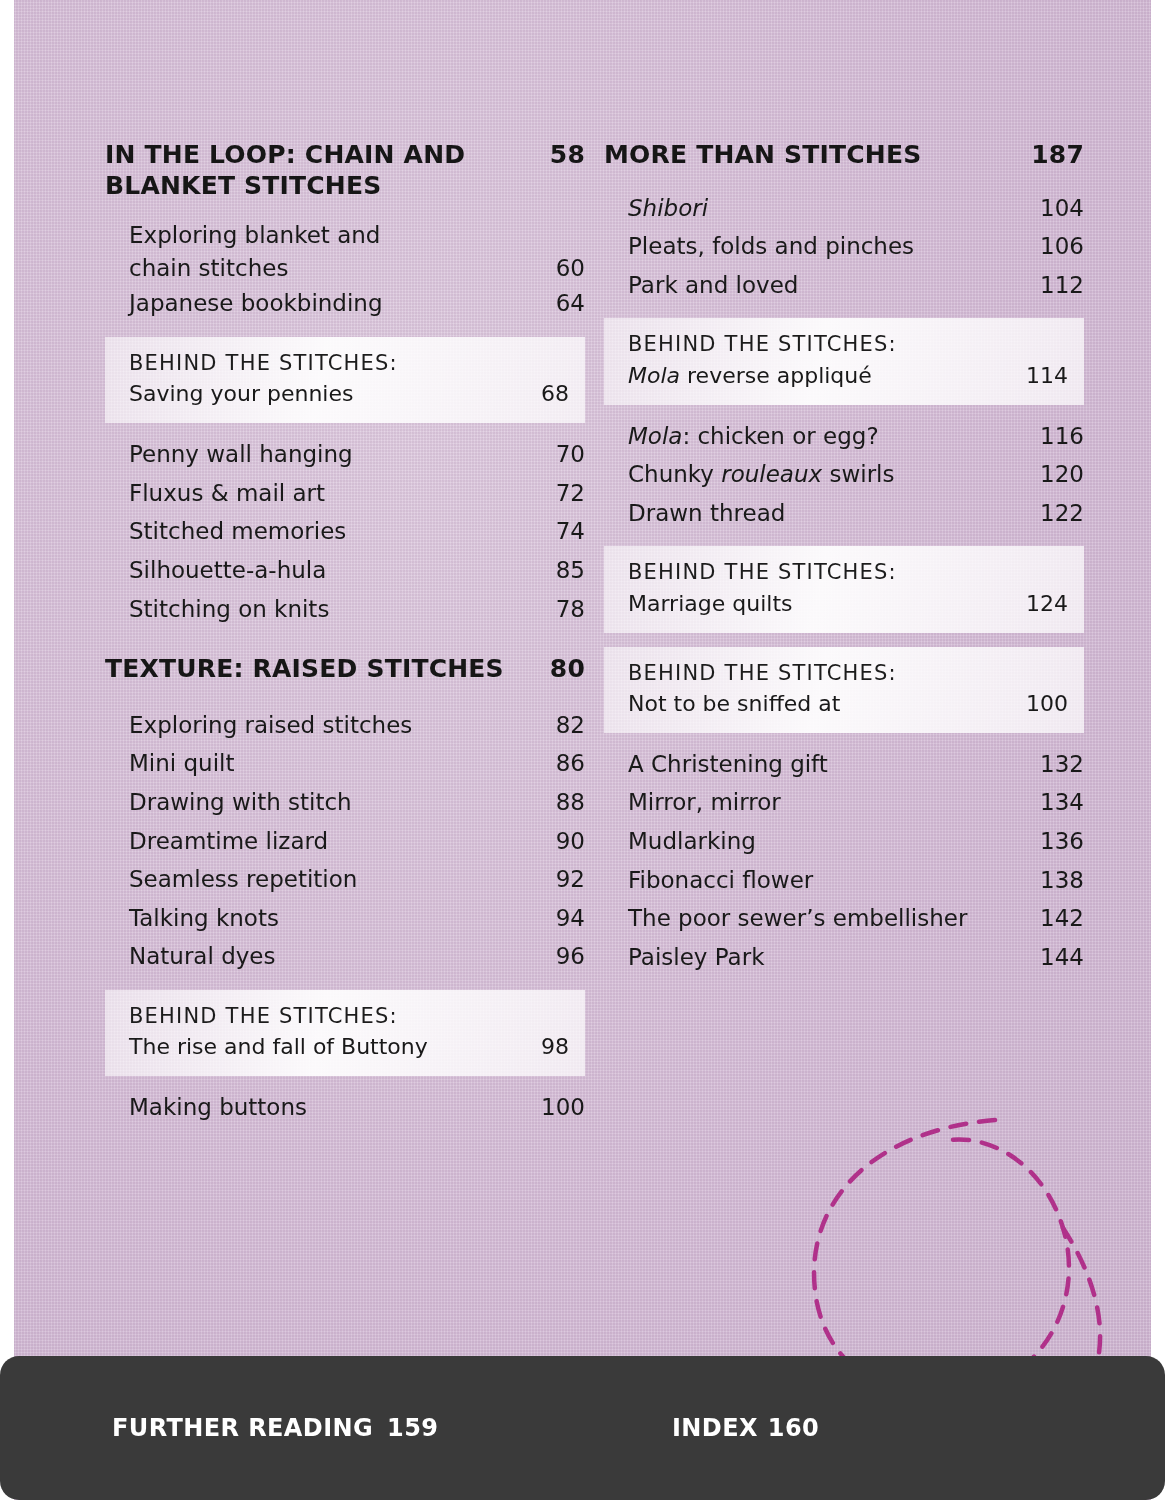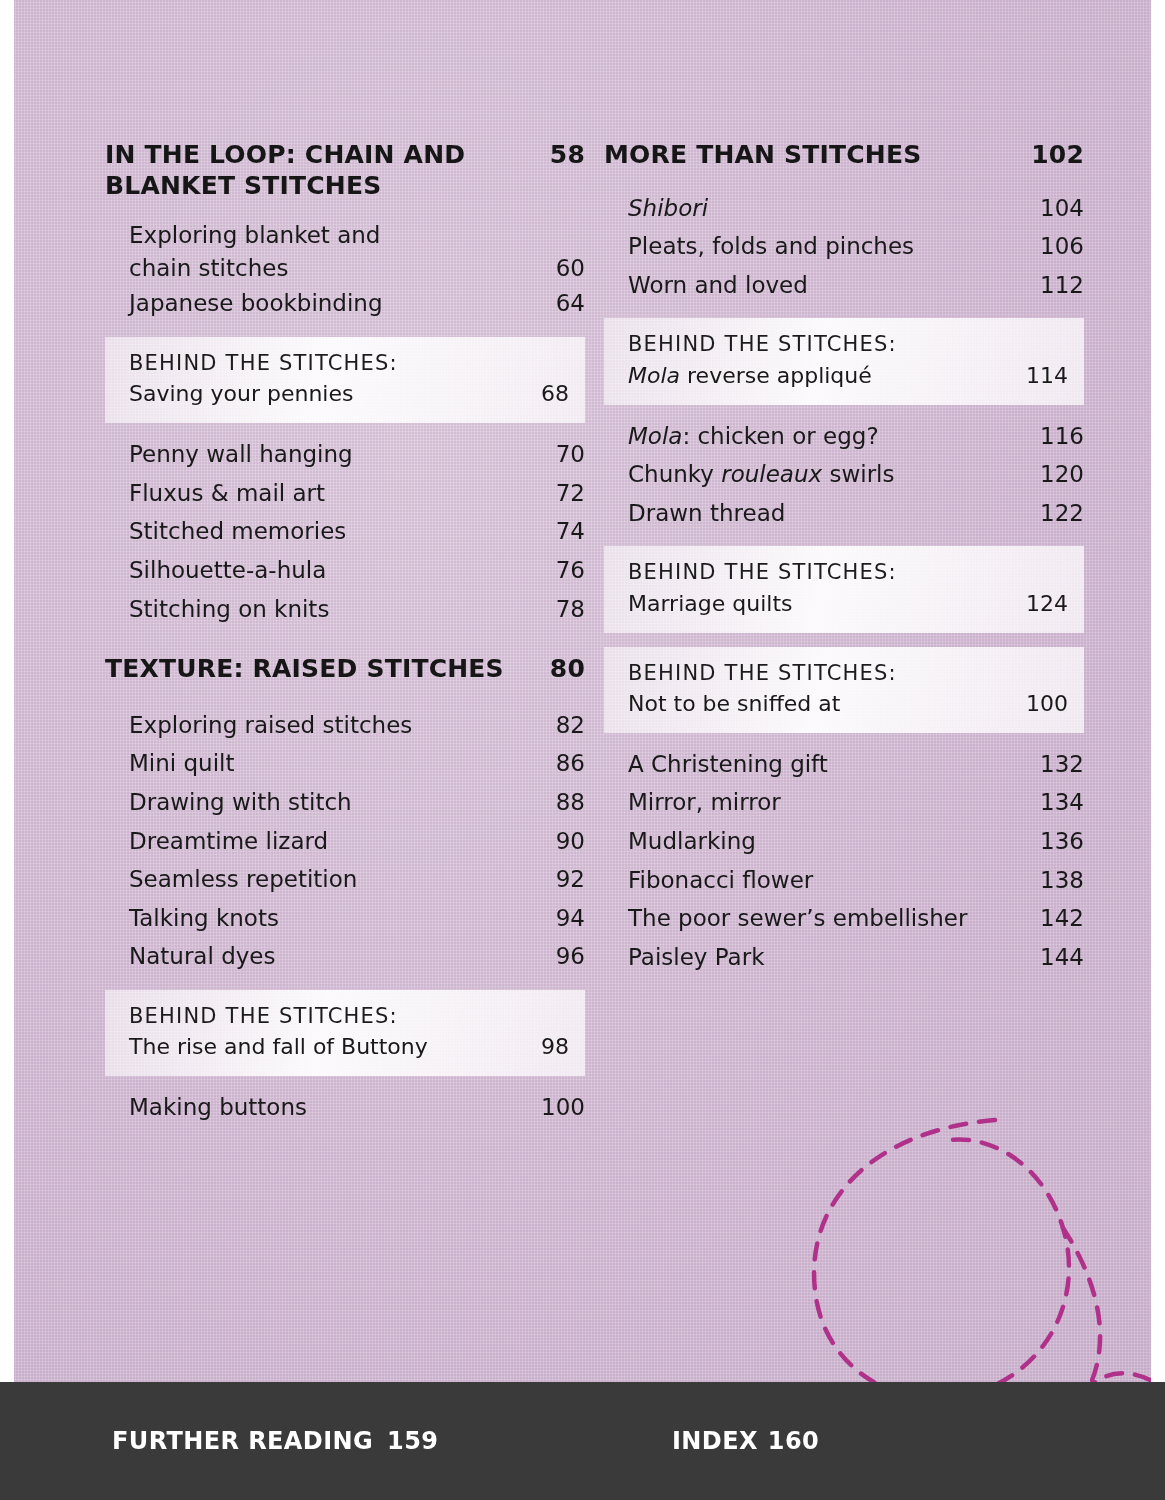--- a/index.html
+++ b/index.html
@@ -148,24 +148,25 @@
     pointer-events: none;
     z-index: 5;
   }
 
   
   .footer {
     position: absolute;
     left: 0;
     bottom: 0;
     width: 1165px;
-    height: 118px;
+    height: 144px;
     background: #3a3a3a;
     color: #ffffff;
     z-index: 40;
+    border-radius: 19px;
   }
   .footer-inner {
     position: absolute;
     top: 0; left: 0; right: 0; bottom: 0;
     display: flex;
     align-items: center;
   }
   .footer .f-left {
     position: absolute;
     left: 112px;
@@ -225,21 +226,21 @@
         <div class="entry">
           <span class="e-title">Fluxus &amp; mail art</span>
           <span class="e-page">72</span>
         </div>
         <div class="entry">
           <span class="e-title">Stitched memories</span>
           <span class="e-page">74</span>
         </div>
         <div class="entry">
           <span class="e-title">Silhouette-a-hula</span>
-          <span class="e-page">76</span>
+          <span class="e-page">85</span>
         </div>
         <div class="entry">
           <span class="e-title">Stitching on knits</span>
           <span class="e-page">78</span>
         </div>
       </div>
 
       <div class="gap-lg"></div>
 
       <div class="section-head tight">
@@ -292,34 +293,34 @@
           <span class="e-page">100</span>
         </div>
       </div>
 
     </div>
 
     <div class="col col-right">
 
       <div class="section-head">
         <span class="sh-title">MORE THAN STITCHES</span>
-        <span class="sh-page">102</span>
+        <span class="sh-page">187</span>
       </div>
 
       <div class="entries">
         <div class="entry">
           <span class="e-title italic">Shibori</span>
           <span class="e-page">104</span>
         </div>
         <div class="entry">
           <span class="e-title">Pleats, folds and pinches</span>
           <span class="e-page">106</span>
         </div>
         <div class="entry">
-          <span class="e-title">Worn and loved</span>
+          <span class="e-title">Park and loved</span>
           <span class="e-page">112</span>
         </div>
       </div>
 
       <div class="behind">
         <div class="b-label">BEHIND THE STITCHES:</div>
         <div class="b-row">
           <span class="b-title"><span class="italic">Mola</span><span> reverse appliqué</span></span>
           <span class="b-page">114</span>
         </div>

